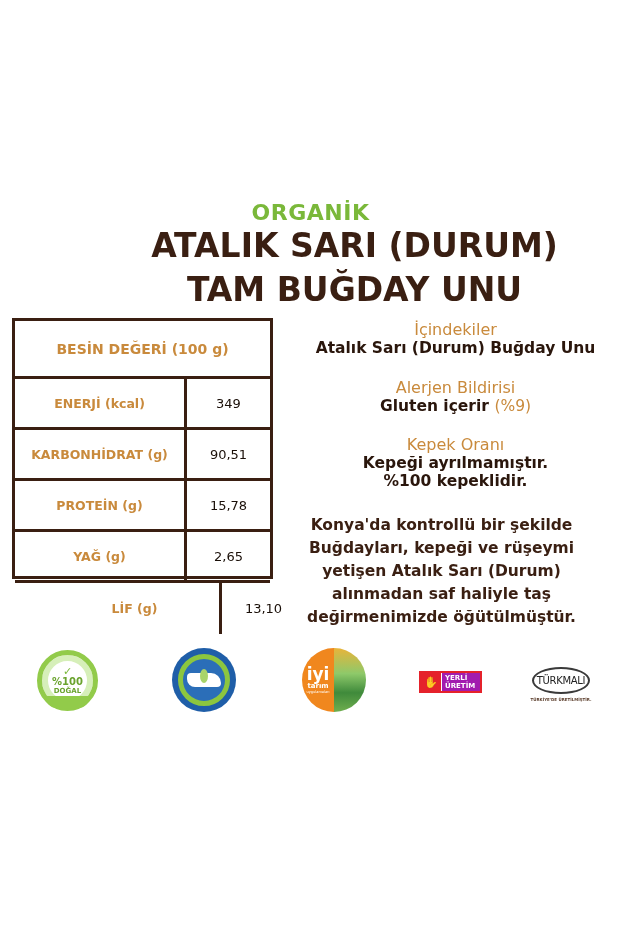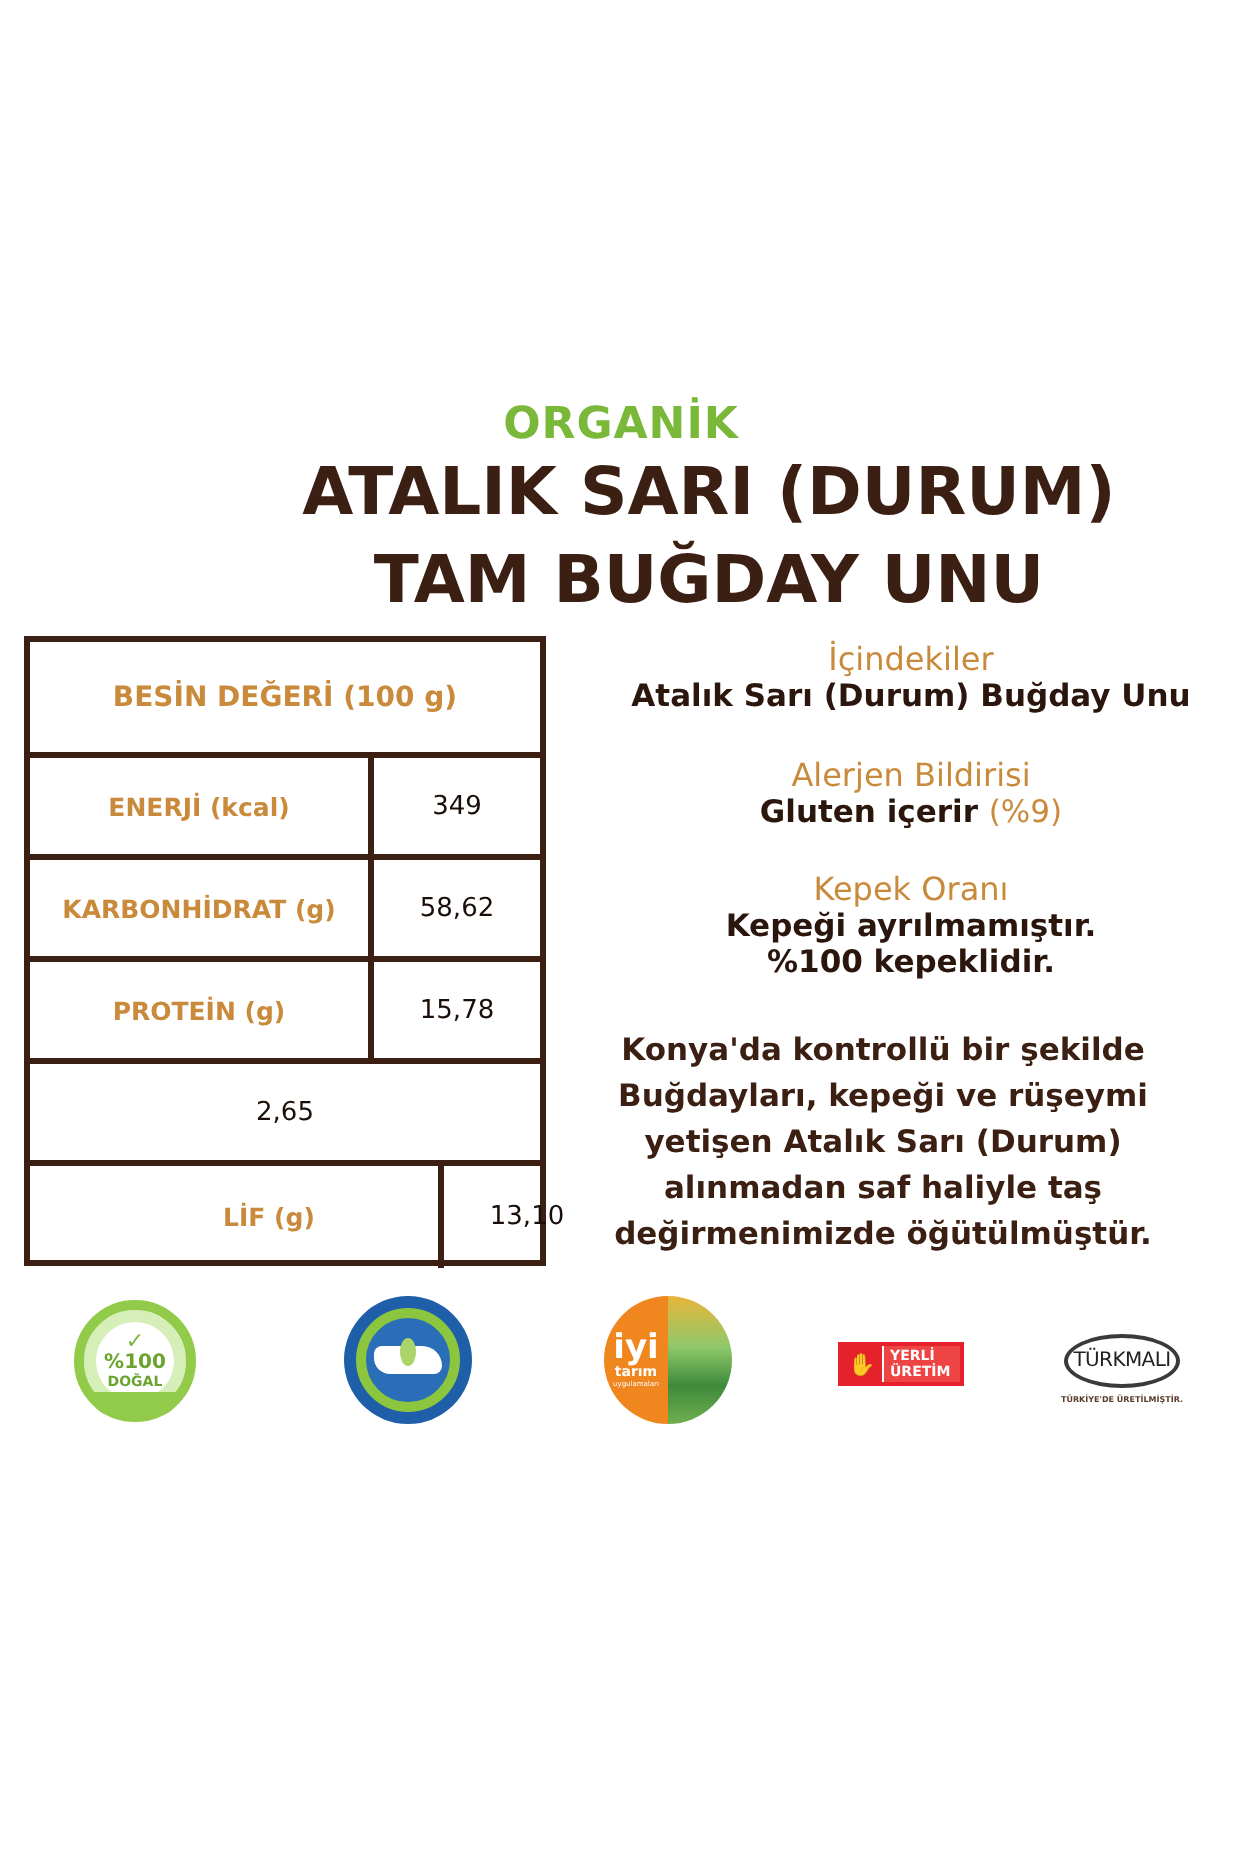--- a/index.html
+++ b/index.html
@@ -14,21 +14,21 @@
     .title {
       position: absolute; left: 0; width: 621px; text-align: center;
       font-family: "DejaVu Sans", sans-serif; font-weight: bold;
       color: #3a1f12; font-size: 33px; letter-spacing: 0px; line-height: 40px; margin-left: 44px;
     }
     .title.l1 { top: 226px; }
     .title.l2 { top: 270px; }
 
     
     .nut-table {
-      position: absolute; left: 12px; top: 318px; width: 261px; height: 315px;
+      position: absolute; left: 12px; top: 318px; width: 261px; height: 261px;
       border: 3px solid #3a1f12;
     }
     .nut-head {
       position: absolute; left: 0; top: 0; width: 100%; height: 58px;
       border-bottom: 3px solid #3a1f12;
       display: flex; align-items: center; justify-content: center;
       color: #c98a3c; font-weight: bold; font-size: 14px;
       font-family: "DejaVu Sans", sans-serif;
     }
     .nut-row {
@@ -104,21 +104,21 @@
     .badge-iyi .right { width: 50%; height: 100%; background: linear-gradient(180deg, #e9b43a 0%, #8ec96a 40%, #3f8a3b 70%, #6fae4f 100%); }
     .badge-iyi .iyi { color: #fff; font-weight: bold; font-size: 17px; line-height: 16px; font-family: "DejaVu Sans", sans-serif; }
     .badge-iyi .tarim { color: #fff; font-weight: bold; font-size: 7px; line-height: 8px; font-family: "DejaVu Sans", sans-serif; }
     .badge-iyi .uyg { color: #fff; font-size: 3.5px; line-height: 4px; font-family: "DejaVu Sans", sans-serif; }
 
     .badge-yerli {
       left: 419px; top: 671px; width: 63px; height: 22px;
       border: 2px solid #e5222b; background: #fff; display: flex; align-items: stretch;
     }
     .badge-yerli .hand { width: 20px; background: #e5222b; display: flex; align-items: center; justify-content: center; color: #fff; font-size: 11px; }
-    .badge-yerli .txt { flex: 1; background: #ef4444; margin-left: 1px; display: flex; flex-direction: column; justify-content: center; padding-left: 3px; }
+    .badge-yerli .txt { flex: 1; background: #a21caf; margin-left: 1px; display: flex; flex-direction: column; justify-content: center; padding-left: 3px; }
     .badge-yerli .txt span { color: #fff; font-weight: bold; font-size: 7px; line-height: 8px; font-family: "DejaVu Sans", sans-serif; }
 
     .badge-turk { left: 526px; top: 667px; width: 70px; height: 40px; text-align: center; }
     .badge-turk .oval {
       margin: 0 auto; width: 58px; height: 27px; border: 2px solid #3a3a3a; border-radius: 50%;
       display: flex; align-items: center; justify-content: center;
       font-size: 10px; color: #222; letter-spacing: -0.3px; font-family: "DejaVu Sans", sans-serif;
     }
     .badge-turk .sub { font-size: 4px; color: #5a3c2a; margin-top: 3px; font-weight: bold; font-family: "DejaVu Sans", sans-serif; }
   </style>
@@ -131,27 +131,28 @@
 
 <div class="nut-table">
   <div class="nut-head">BESİN DEĞERİ (100 g)</div>
 
   <div class="nut-row" style="top:58px;">
     <div class="nut-label">ENERJİ (kcal)</div>
     <div class="nut-value">349</div>
   </div>
   <div class="nut-row" style="top:109px;">
     <div class="nut-label">KARBONHİDRAT (g)</div>
-    <div class="nut-value">58,62</div>
+    <div class="nut-value">90,51</div>
   </div>
   <div class="nut-row" style="top:160px;">
     <div class="nut-label">PROTEİN (g)</div>
     <div class="nut-value">15,78</div>
   </div>
   <div class="nut-row" style="top:211px;">
+    <div class="nut-label">YAĞ (g)</div>
     <div class="nut-value">2,65</div>
   </div>
   <div class="nut-row last" style="top:262px;">
     <div class="nut-label">LİF (g)</div>
     <div class="nut-value">13,10</div>
   </div>
 </div>
 
 <div class="info" style="top:320px;">
   <div class="info-head">İçindekiler</div>

